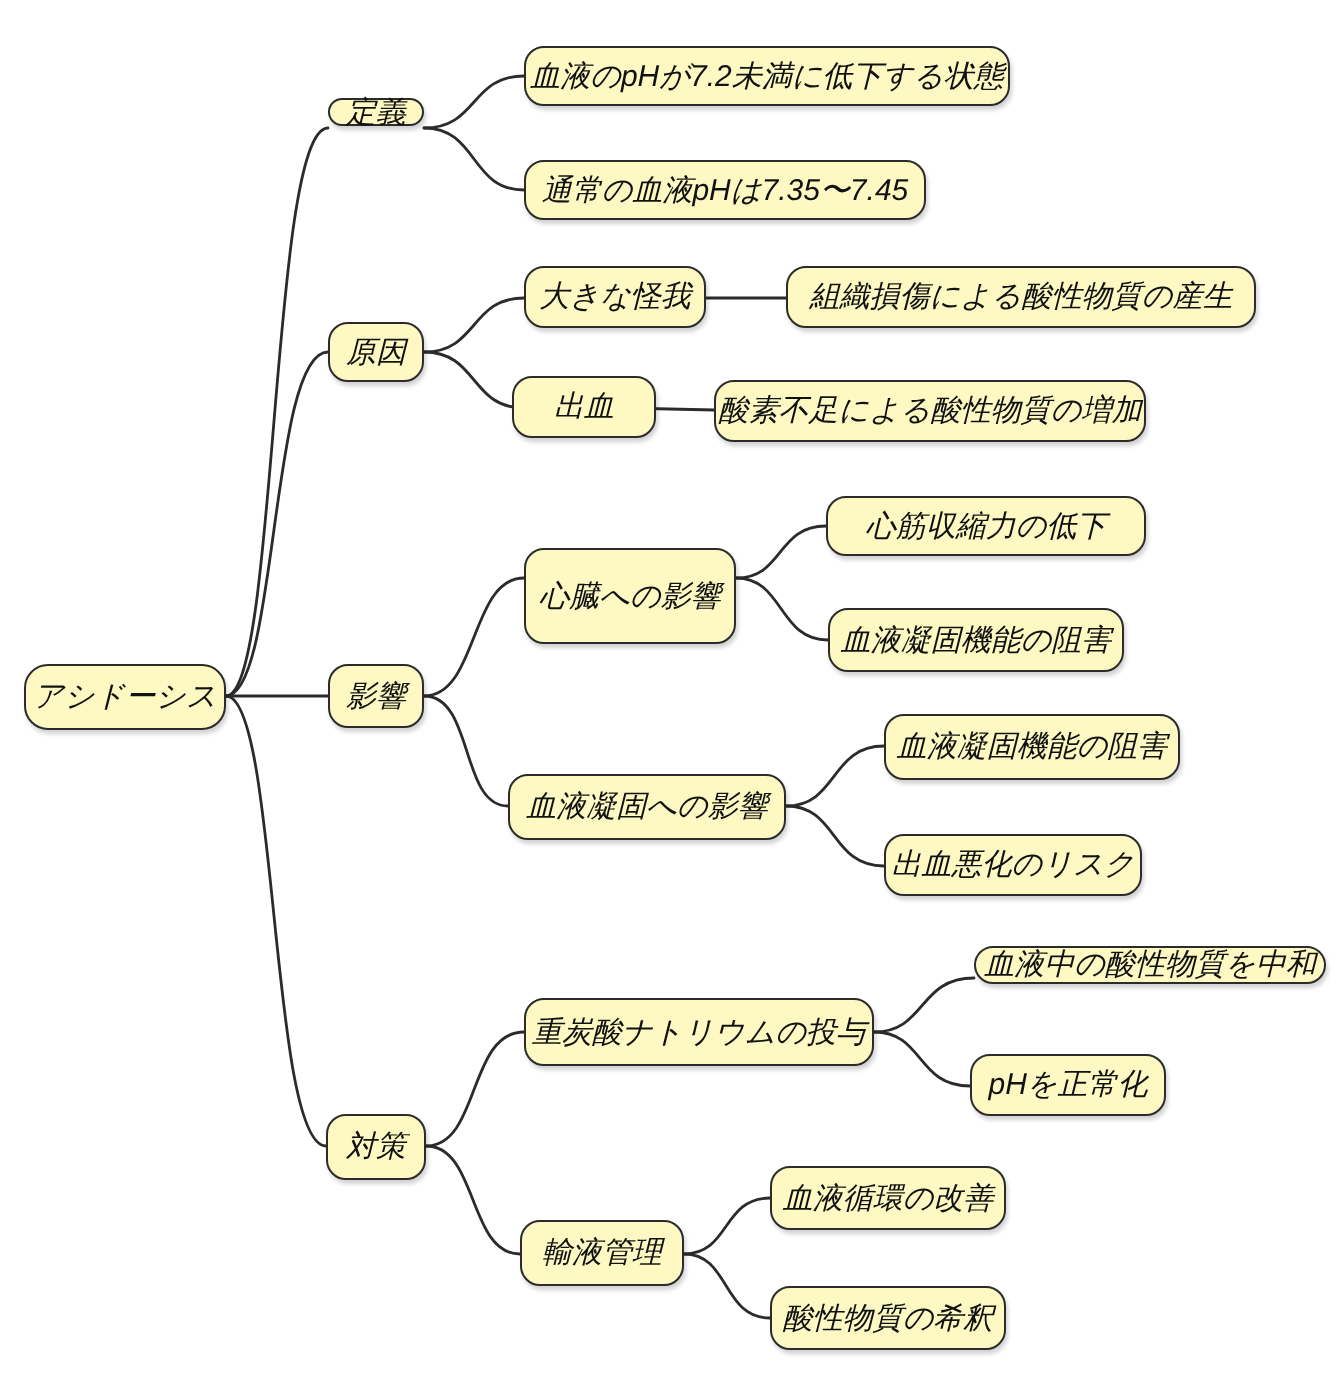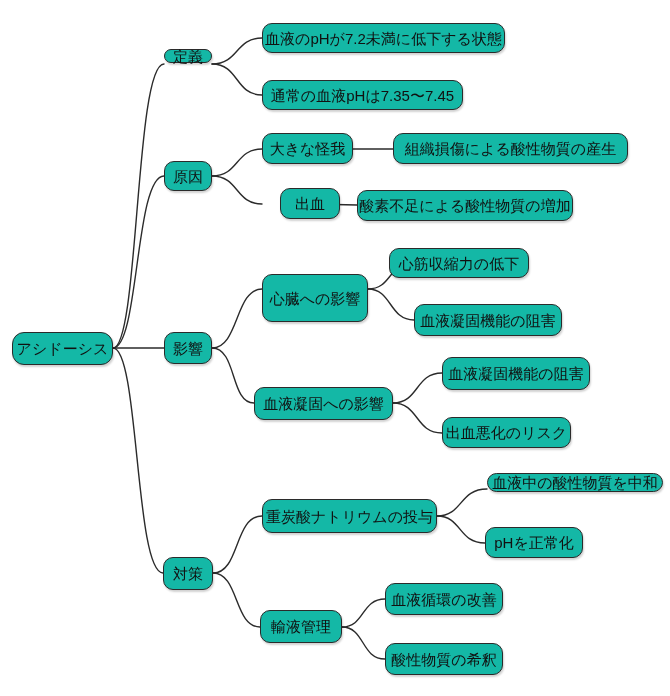--- a/index.html
+++ b/index.html
@@ -21,28 +21,29 @@
     stroke: #2b2b2b;
     stroke-width: 1.4;
     stroke-linecap: round;
   }
   .node {
     position: absolute;
     box-sizing: border-box;
     display: flex;
     align-items: center;
     justify-content: center;
-    background: #14b8a6;
+    background: #fef9c3;
     border: 1.6px solid #2b2b2b;
     border-radius: 10px;
     font-size: 15px;
     line-height: 1;
     color: #111111;
     white-space: nowrap;
     box-shadow: 1px 2px 2px rgba(0,0,0,0.18);
+    font-style: italic;
   }
   .node.root { border-radius: 12px; }
 </style>
 </head>
 <body>
 
 <div class="canvas">
 
   <svg class="edges" viewBox="0 0 670 696" xmlns="http://www.w3.org/2000/svg">
     <path d="M113 348 C139 348 135 64 164 64"></path>
@@ -75,26 +76,26 @@
 
   <div class="node root" style="left:12px;top:332px;width:101px;height:33px">アシドーシス</div>
 
   <div class="node" style="left:164px;top:49px;width:48px;height:14px">定義</div>
   <div class="node" style="left:262px;top:23px;width:243px;height:30px">血液のpHが7.2未満に低下する状態</div>
   <div class="node" style="left:262px;top:80px;width:201px;height:30px">通常の血液pHは7.35〜7.45</div>
 
   <div class="node" style="left:164px;top:161px;width:48px;height:30px">原因</div>
   <div class="node" style="left:262px;top:133px;width:91px;height:31px">大きな怪我</div>
   <div class="node" style="left:393px;top:133px;width:235px;height:31px">組織損傷による酸性物質の産生</div>
-  <div class="node" style="left:280px;top:188px;width:60px;height:31px">出血</div>
+  <div class="node" style="left:256px;top:188px;width:72px;height:31px">出血</div>
   <div class="node" style="left:357px;top:190px;width:216px;height:31px">酸素不足による酸性物質の増加</div>
 
   <div class="node" style="left:164px;top:332px;width:48px;height:32px">影響</div>
   <div class="node" style="left:262px;top:274px;width:106px;height:48px">心臓への影響</div>
-  <div class="node" style="left:389px;top:248px;width:140px;height:30px">心筋収縮力の低下</div>
+  <div class="node" style="left:413px;top:248px;width:160px;height:30px">心筋収縮力の低下</div>
   <div class="node" style="left:414px;top:304px;width:148px;height:32px">血液凝固機能の阻害</div>
   <div class="node" style="left:254px;top:387px;width:139px;height:33px">血液凝固への影響</div>
   <div class="node" style="left:442px;top:357px;width:148px;height:33px">血液凝固機能の阻害</div>
   <div class="node" style="left:442px;top:417px;width:129px;height:31px">出血悪化のリスク</div>
 
   <div class="node" style="left:163px;top:557px;width:50px;height:33px">対策</div>
   <div class="node" style="left:262px;top:499px;width:175px;height:34px">重炭酸ナトリウムの投与</div>
   <div class="node" style="left:487px;top:473px;width:176px;height:19px">血液中の酸性物質を中和</div>
   <div class="node" style="left:485px;top:527px;width:98px;height:31px">pHを正常化</div>
   <div class="node" style="left:260px;top:610px;width:82px;height:33px">輸液管理</div>

